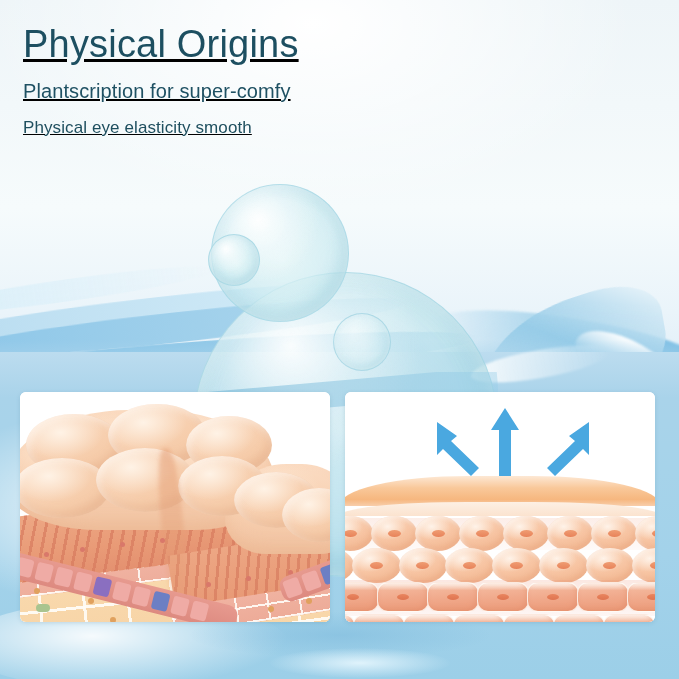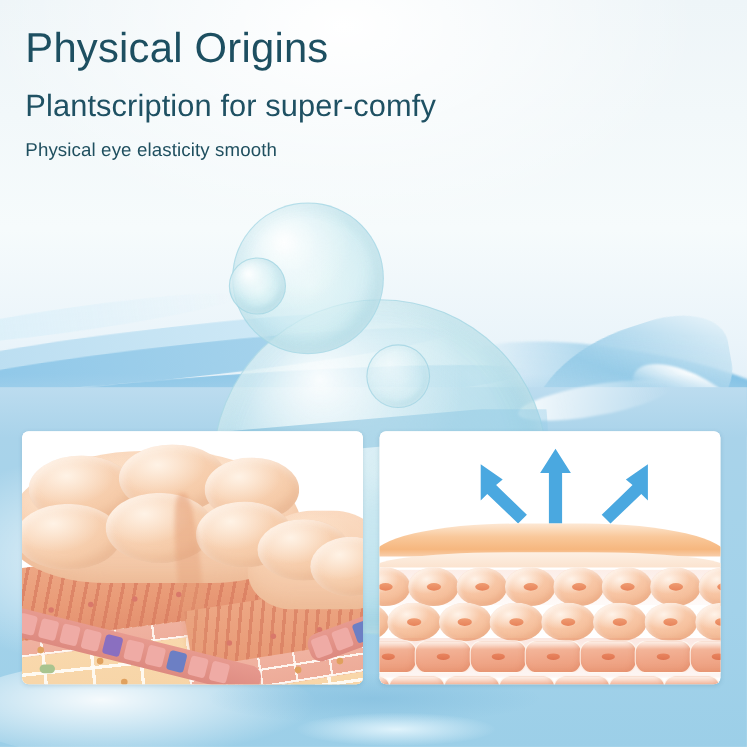--- a/index.html
+++ b/index.html
@@ -148,27 +148,27 @@
     position:absolute; left:193px; top:372px; width:305px; height:205px;
     overflow:hidden; border-radius:0 0 150px 150px; pointer-events:none;
   }
   .bubble-waterline {
     position:absolute; left:0; top:8px; width:305px; height:26px;
     background:linear-gradient(90deg, rgba(110,180,214,.55), rgba(150,205,232,.4));
     transform:rotate(-5deg);
   }
 
   
-  .headings { position:absolute; left:23px; top:22px; width:600px; }
+  .headings { position:absolute; left:23px; top:22px; width:600px;text-decoration:underline; }
   .title {
     font-size:38px; font-weight:400; color:#1d4f61;
     letter-spacing:.2px; line-height:1.18;
   }
   .subtitle {
-    font-size:28px; font-weight:400; color:#1f5163;
+    font-size:20px; font-weight:400; color:#1f5163;
     margin-top:12px; letter-spacing:.1px; line-height:1.2;
   }
   .tagline {
     font-size:17px; font-weight:400; color:#1f4f5f;
     margin-top:15px; letter-spacing:.1px;
   }
 
   
   .cards {
     position:absolute; left:20px; top:392px;

